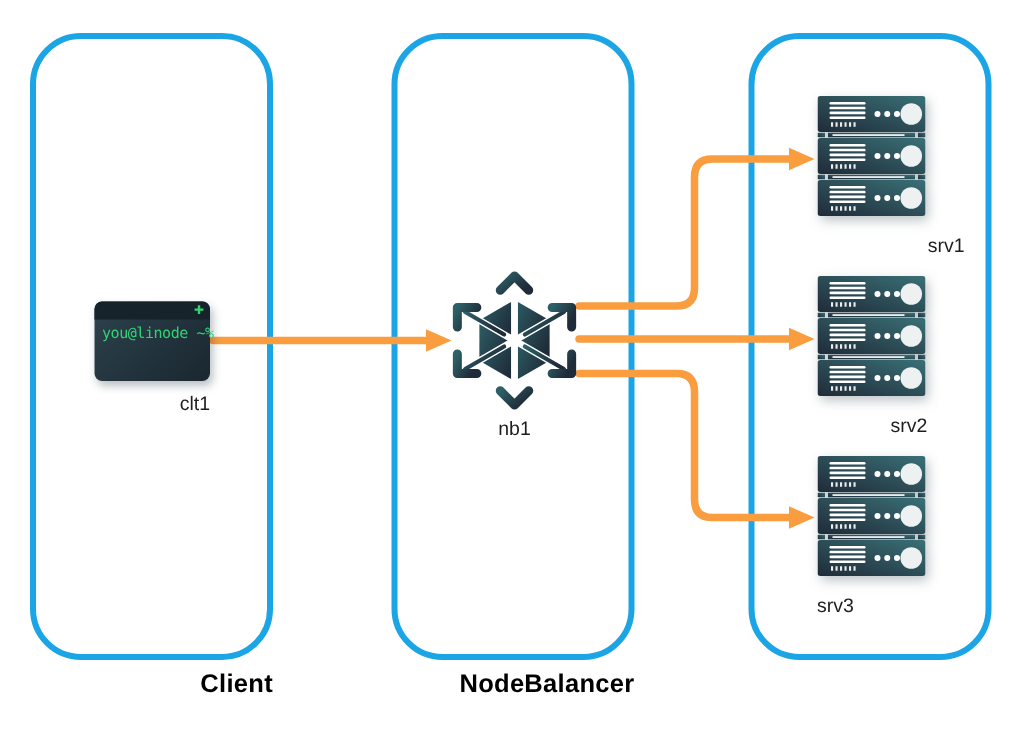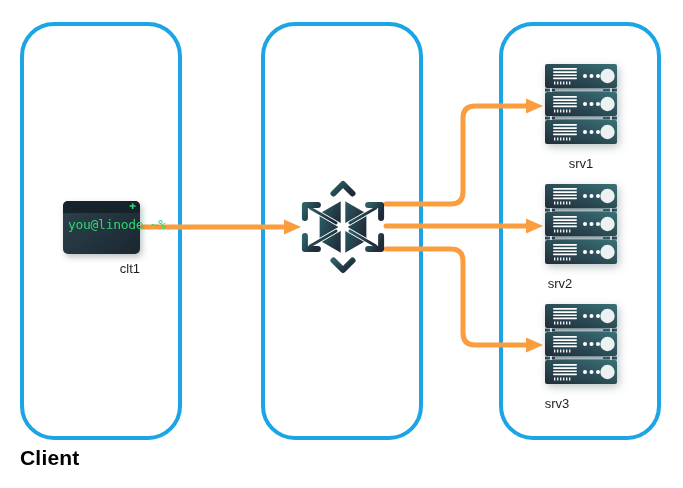--- a/index.html
+++ b/index.html
@@ -12,36 +12,36 @@
   .gbox{
     position:absolute;top:22px;height:418px;width:162px;
     box-sizing:border-box;border:4px solid var(--box-border,#1CA5E5);
     border-radius:34px;background:transparent;z-index:1;
   }
   #box-client{left:20px;}
   #box-nb{left:261px;}
   #box-backend{left:499px;}
   
   .gtitle{
-    position:absolute;top:446px;width:162px;text-align:left;
-    font-size:21px;font-weight:bold;color:var(--title-text,#000);
+    position:absolute;top:446px;width:162px;text-align:right;
+    font-size:17px;font-weight:bold;color:var(--title-text,#000);
     letter-spacing:.2px;z-index:1;
   }
   #title-client{left:20px;}
   #title-nb{left:261px;}
   #title-backend{left:499px;}
   
   .nlabel{
     position:absolute;text-align:center;font-size:13px;
     color:var(--node-label-text,#1E1E1E);z-index:4;
   }
   #label-clt1{left:63px;top:261px;width:77px;text-align:right;}
   #label-nb1{left:295px;top:278px;width:96px;}
-  #label-srv1{left:545px;top:156px;width:72px;}
-  #label-srv2{left:524px;top:276px;width:72px;}
+  #label-srv1{left:571px;top:156px;width:72px;text-align:right;}
+  #label-srv2{left:570px;top:276px;width:72px;}
   #label-srv3{left:521px;top:396px;width:72px;}
   
   .arrows{position:absolute;left:0;top:0;z-index:2;pointer-events:none;}
   .arrows path{fill:none;stroke:var(--arrow,#F99D3E);stroke-width:5;stroke-linecap:round;stroke-linejoin:round;}
   .arrows polygon{fill:var(--arrow,#F99D3E);}
   
   .terminal{
     position:absolute;left:63px;top:201px;width:77px;height:53px;
     border-radius:5px;z-index:3;
     background:linear-gradient(135deg,#2D434D 0%,#22333D 55%,#1A272F 100%);
@@ -50,21 +50,21 @@
   .t-header{
     position:absolute;left:0;top:0;right:0;height:12px;
     background:#17232B;border-radius:5px 5px 0 0;
   }
   .t-plus{
     position:absolute;right:4px;top:0;
     font-size:8px;line-height:12px;color:var(--terminal-green,#2FD573);
   }
   .t-prompt{
     position:absolute;left:5px;top:16px;
-    font-family:"DejaVu Sans Mono",monospace;font-size:13px;
+    font-family:"DejaVu Sans Mono",monospace;font-size:10px;
     color:var(--terminal-green,#2FD573);white-space:nowrap;letter-spacing:-0.3px;
   }
   
   .nbicon{position:absolute;left:295px;top:179px;z-index:3;}
   .srv{position:absolute;left:545px;z-index:3;filter:drop-shadow(2px 3px 4px rgba(40,60,70,.30));}
   #srv1{top:64px;} #srv2{top:184px;} #srv3{top:304px;}
   .stop-teal{stop-color:var(--icon-teal,#2D6068);}
   .stop-dark{stop-color:var(--icon-dark,#1F2B38);}
   .stop-teal-light{stop-color:var(--icon-teal-light,#3A7076);}
   .nb-stroke{stroke:url(#nbg);}
@@ -197,19 +197,21 @@
     <use href="#srv-stack-proto"></use>
   </svg>
   <svg class="srv" id="srv2" width="72" height="80" viewBox="0 0 72 80">
     <use href="#srv-stack-proto"></use>
   </svg>
   <svg class="srv" id="srv3" width="72" height="80" viewBox="0 0 72 80">
     <use href="#srv-stack-proto"></use>
   </svg>
 
   <div class="nlabel" id="label-clt1">clt1</div>
+  <div class="nlabel" id="label-nb1">nb1</div>
   <div class="nlabel" id="label-srv1">srv1</div>
   <div class="nlabel" id="label-srv2">srv2</div>
   <div class="nlabel" id="label-srv3">srv3</div>
 
   <div class="gtitle" id="title-client">Client</div>
+  <div class="gtitle" id="title-nb">NodeBalancer</div>
 
 </div>
 
 </body></html>

